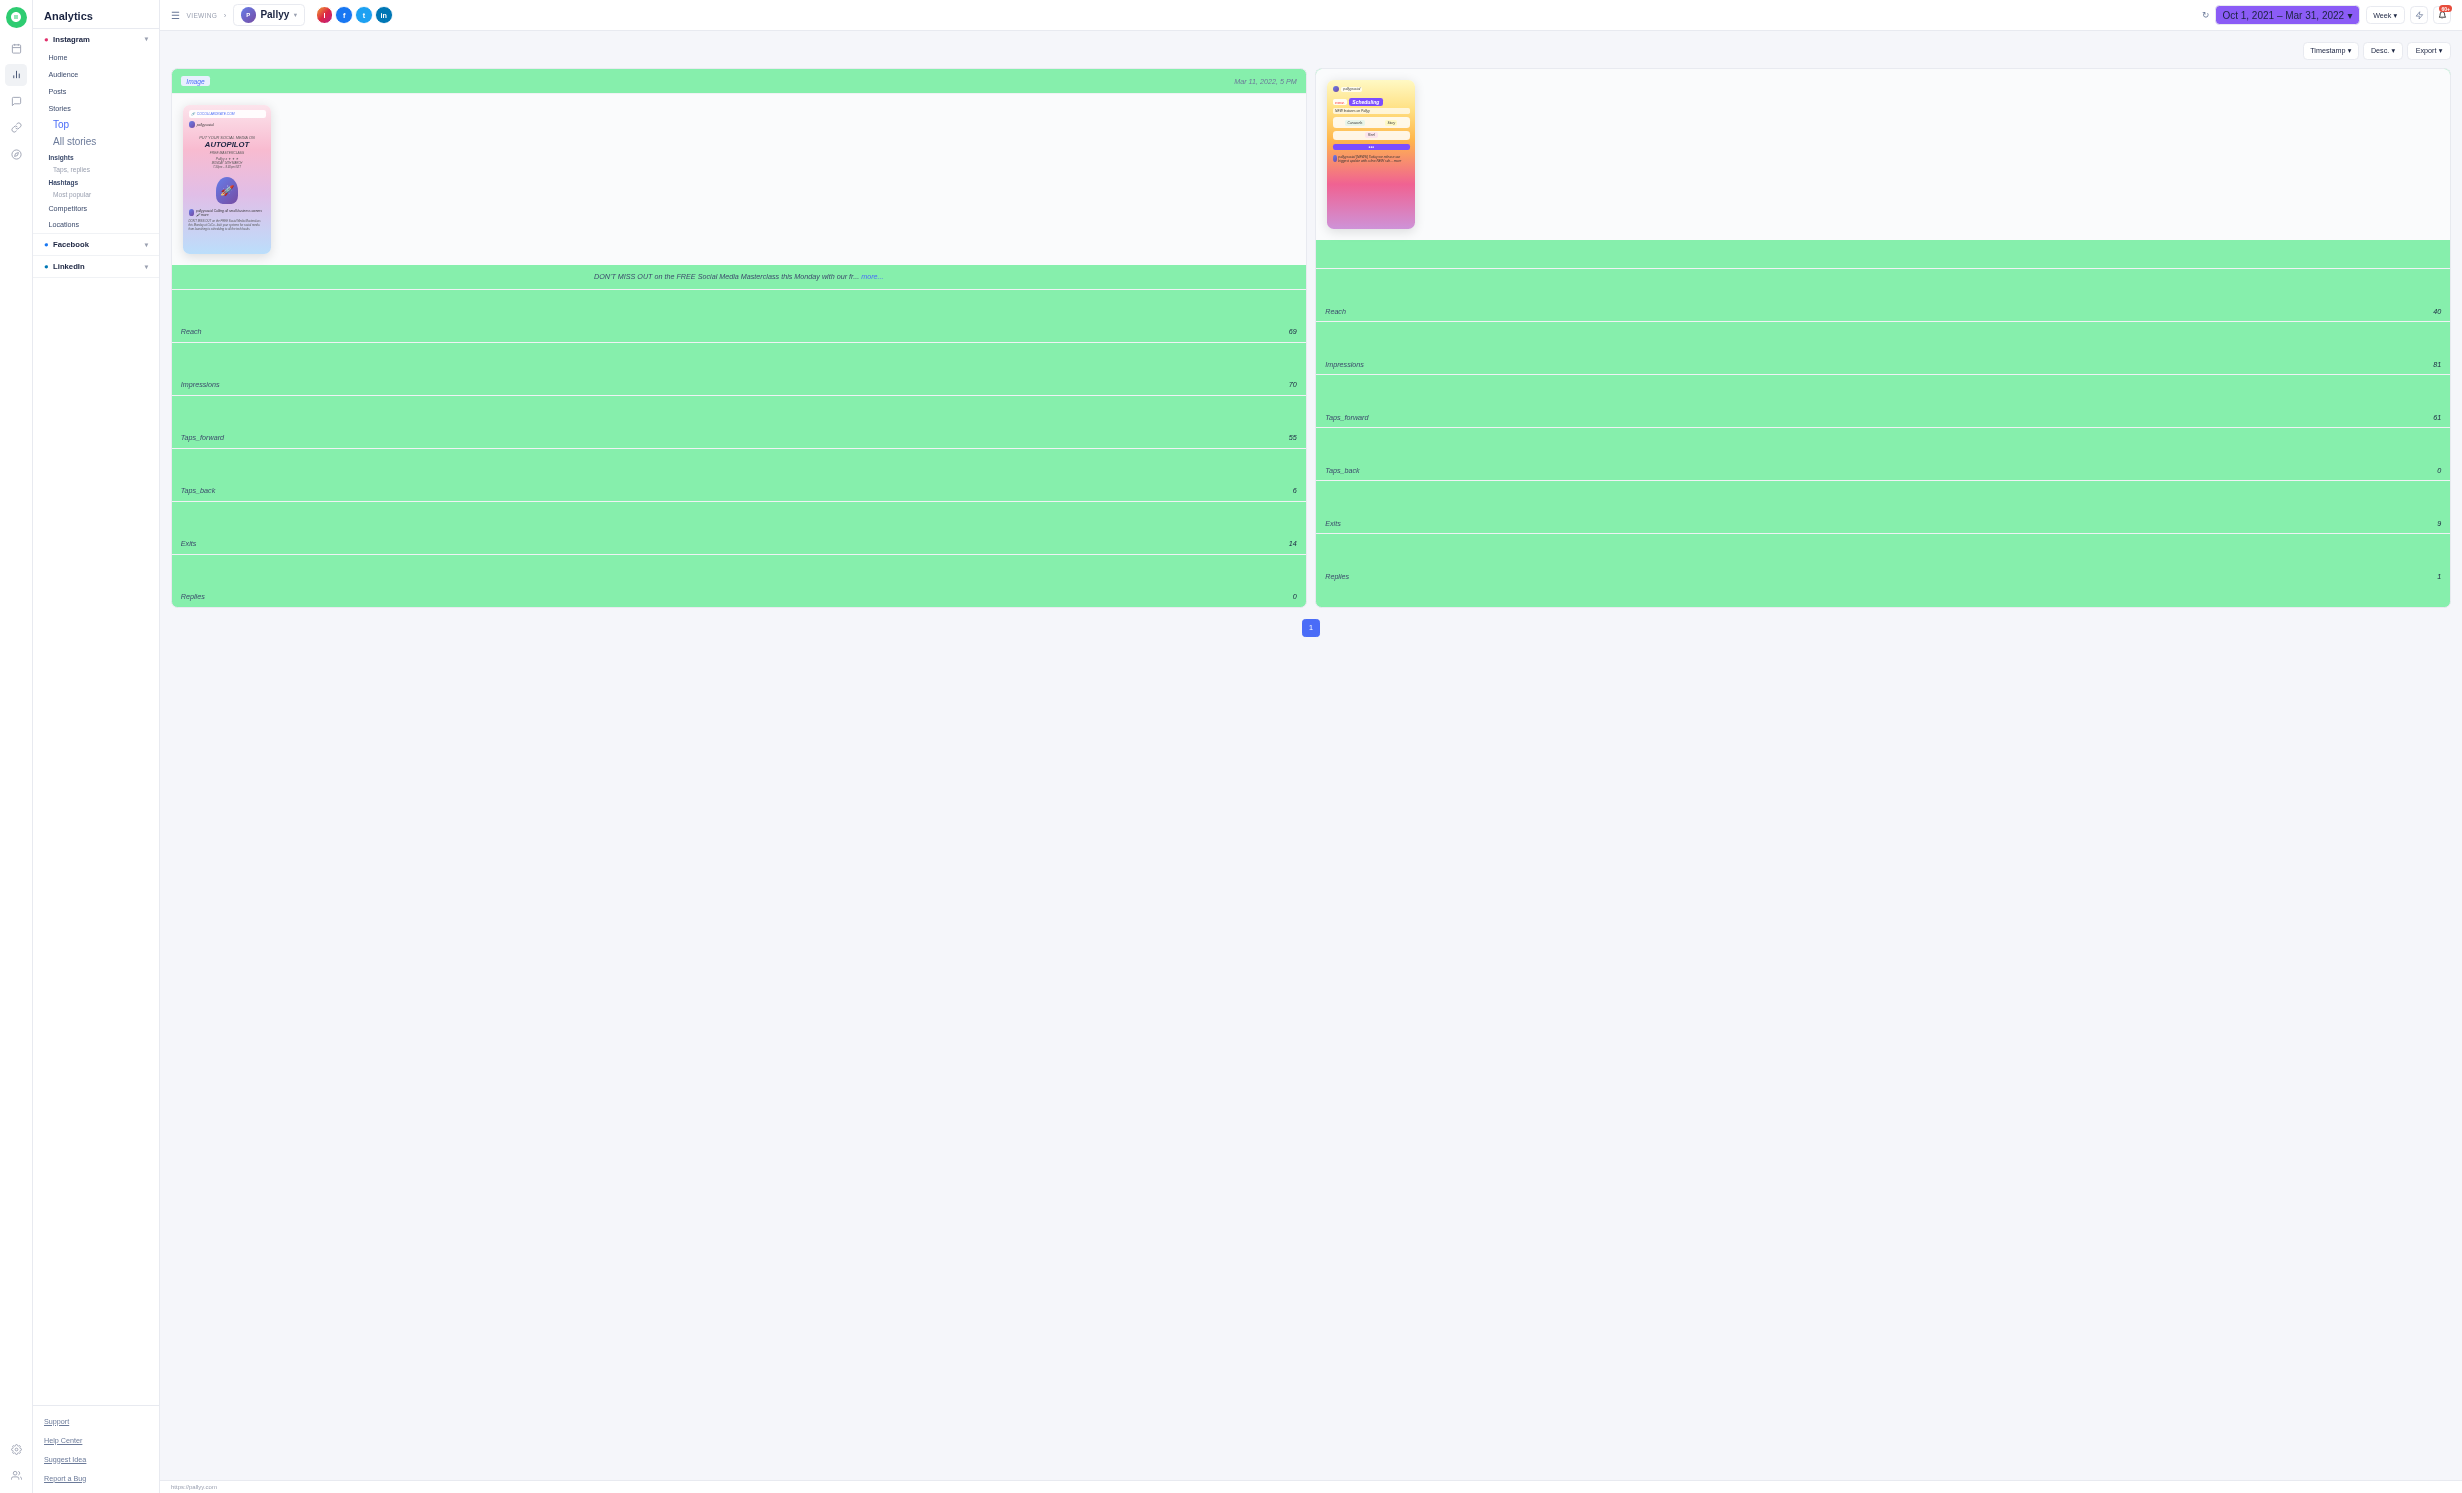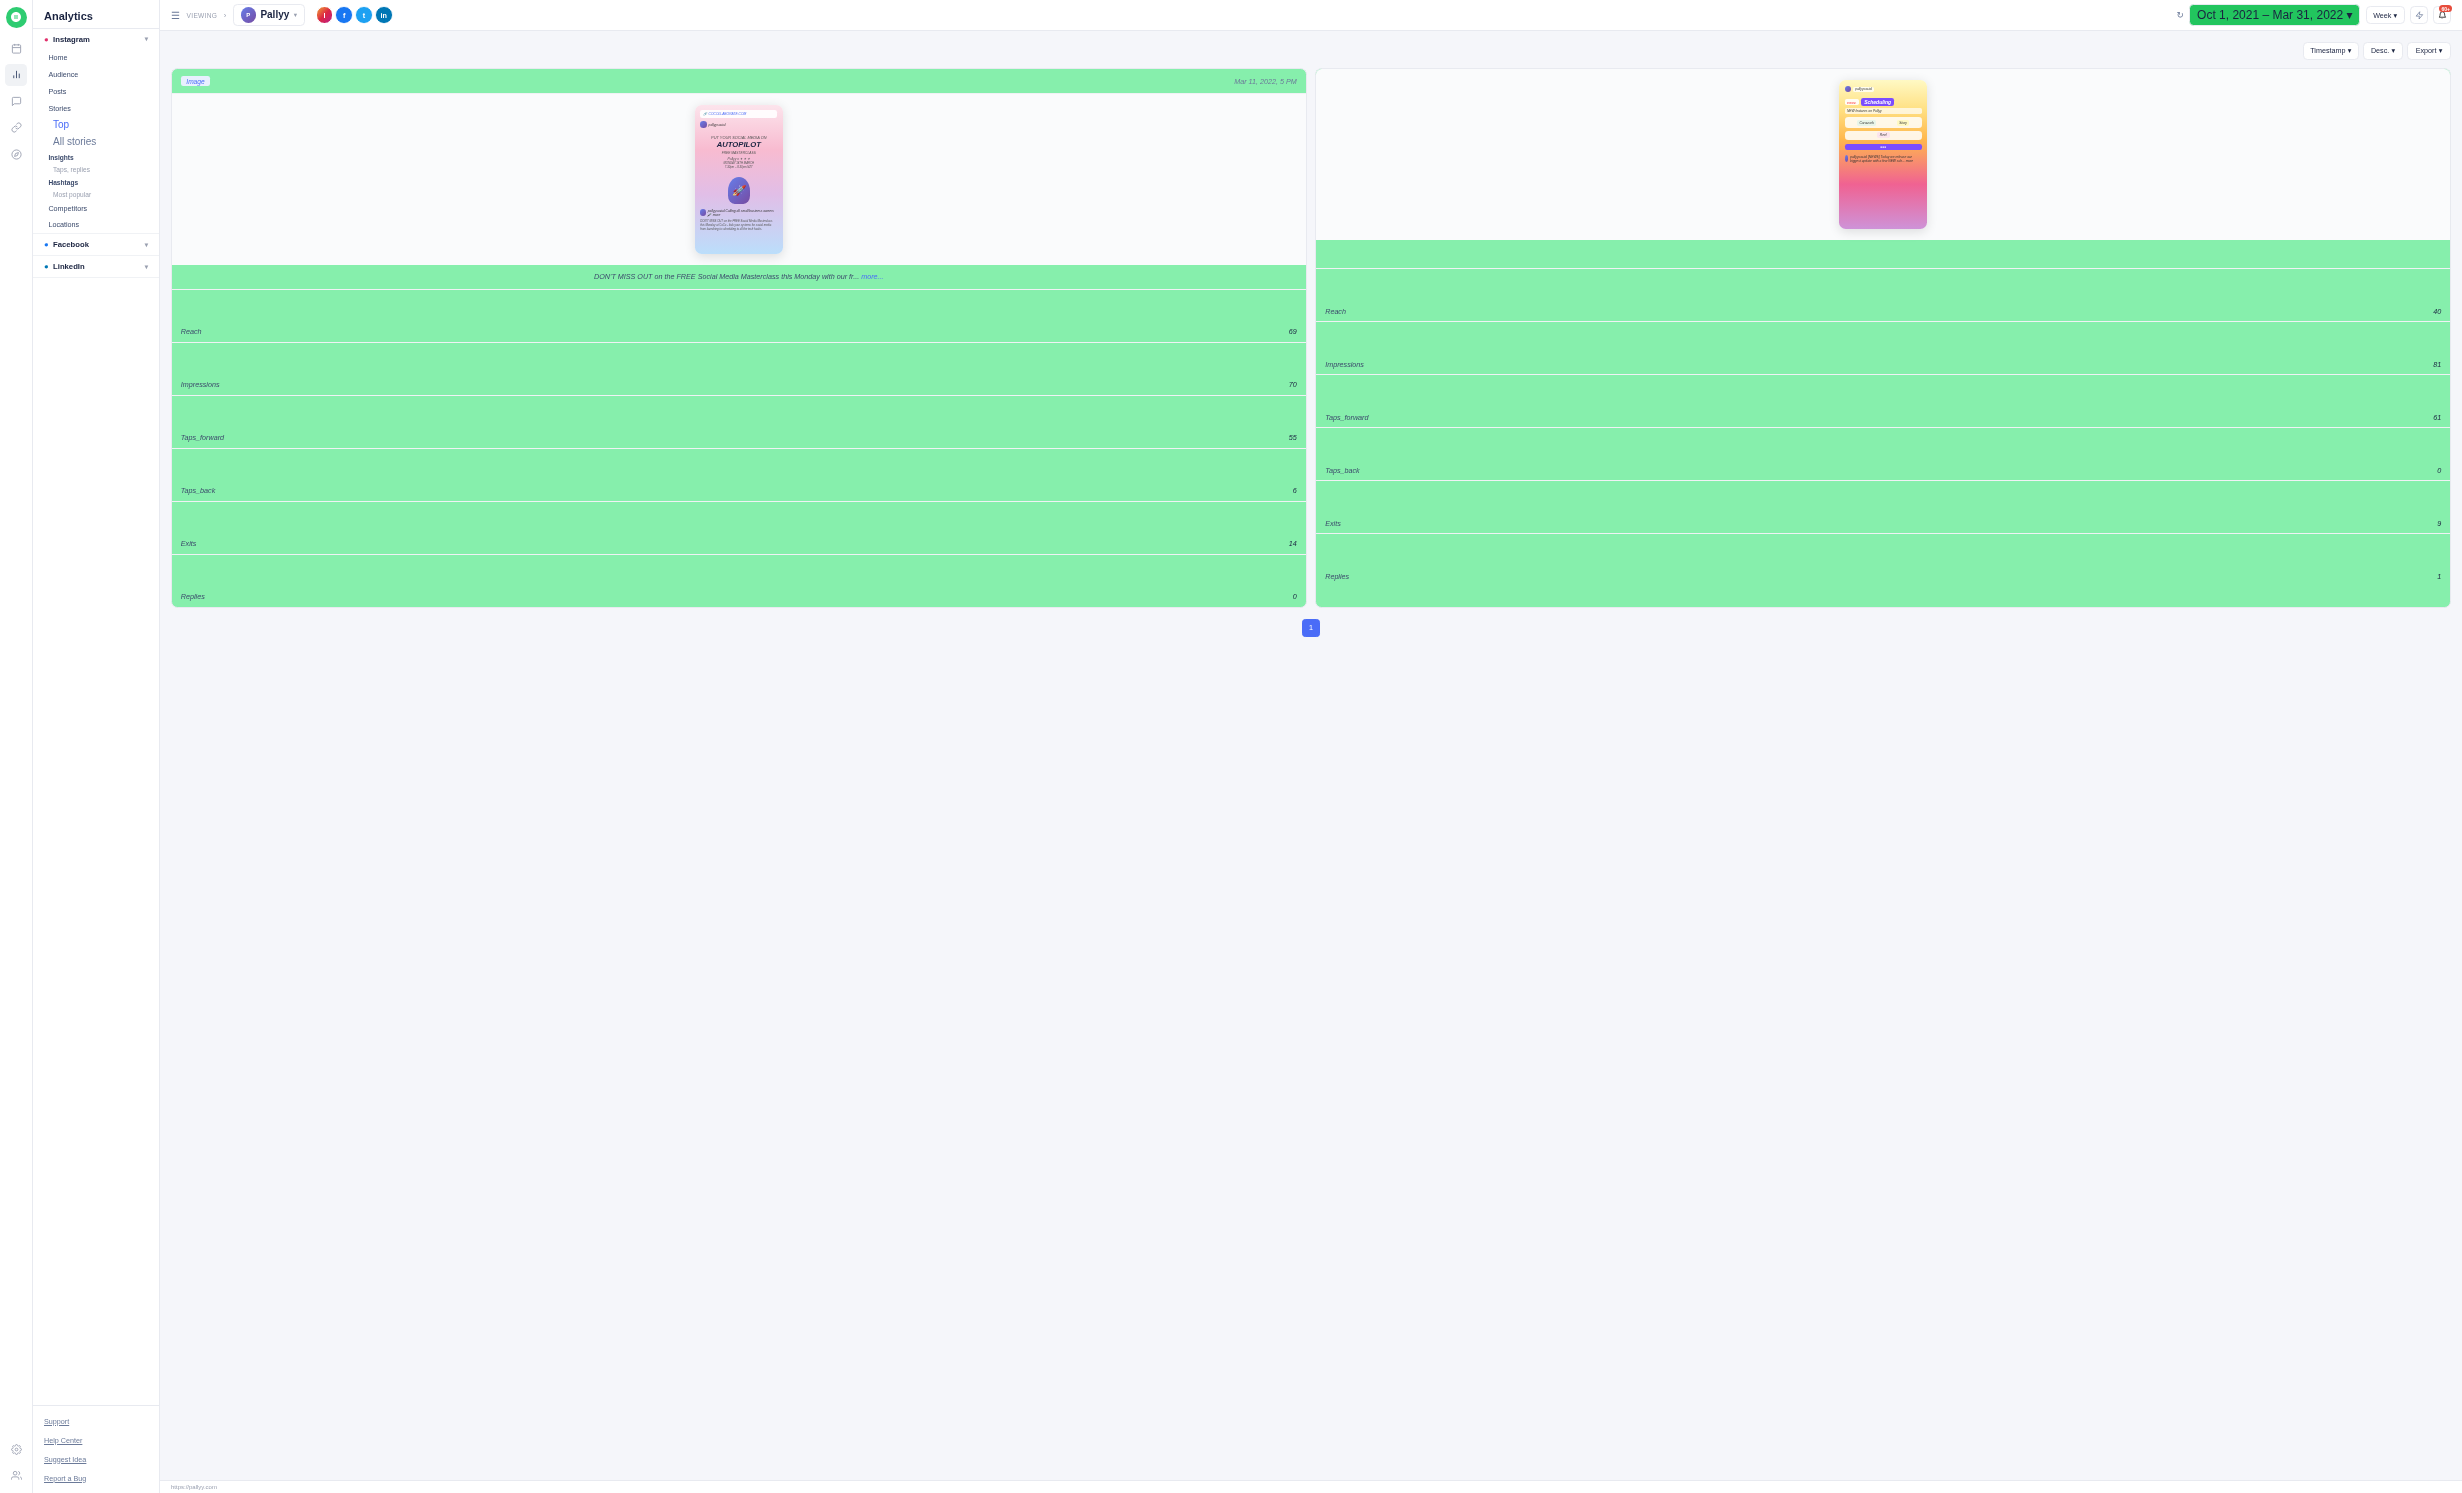--- a/index.html
+++ b/index.html
@@ -164,24 +164,24 @@
     .social-fb { background: #1877f2; color: white; }
     .social-tw { background: #1da1f2; color: white; }
     .social-li { background: #0077b5; color: white; }
     .topbar-right { margin-left: auto; display: flex; align-items: center; gap: 5.5px; }
     .refresh-btn { color: #6b7a99; cursor: pointer; font-size: 8.8px; }
     .date-range-btn {
       display: flex; align-items: center; gap: 3.3px;
       border: 0.6px solid #e8eaf0;
       border-radius: 4.4px;
       padding: 3.3px 6.6px;
-      font-size: 12px;
+      font-size: 10px;
       color: #1a2340;
       cursor: pointer;
-      background: #22c55e;
+      background: #8b5cf6;
     }
     .week-selector {
       display: flex; align-items: center; gap: 2.2px;
       border: 0.6px solid #e8eaf0;
       border-radius: 4.4px;
       padding: 3.3px 6.6px;
       font-size: 7.2px;
       color: #1a2340;
       cursor: pointer;
       background: #fff;
@@ -266,21 +266,20 @@
       background: #e8f0fe;
       color: #4a6cf7;
       font-size: 6.6px;
       font-weight: 500;
       padding: 1.7px 5.5px;
       border-radius: 2.2px;
     }
     .story-date { font-size: 7.2px; color: #6b7a99; }
     .story-image-area {
       display: flex;
-      justify-content: center;
       align-items: center;
       padding: 11px;
       min-height: 165px;
       background: #fafbfc;
     }
     .story-mockup {
       width: 88px;
       height: 149px;
       border-radius: 6.6px;
       overflow: hidden;

